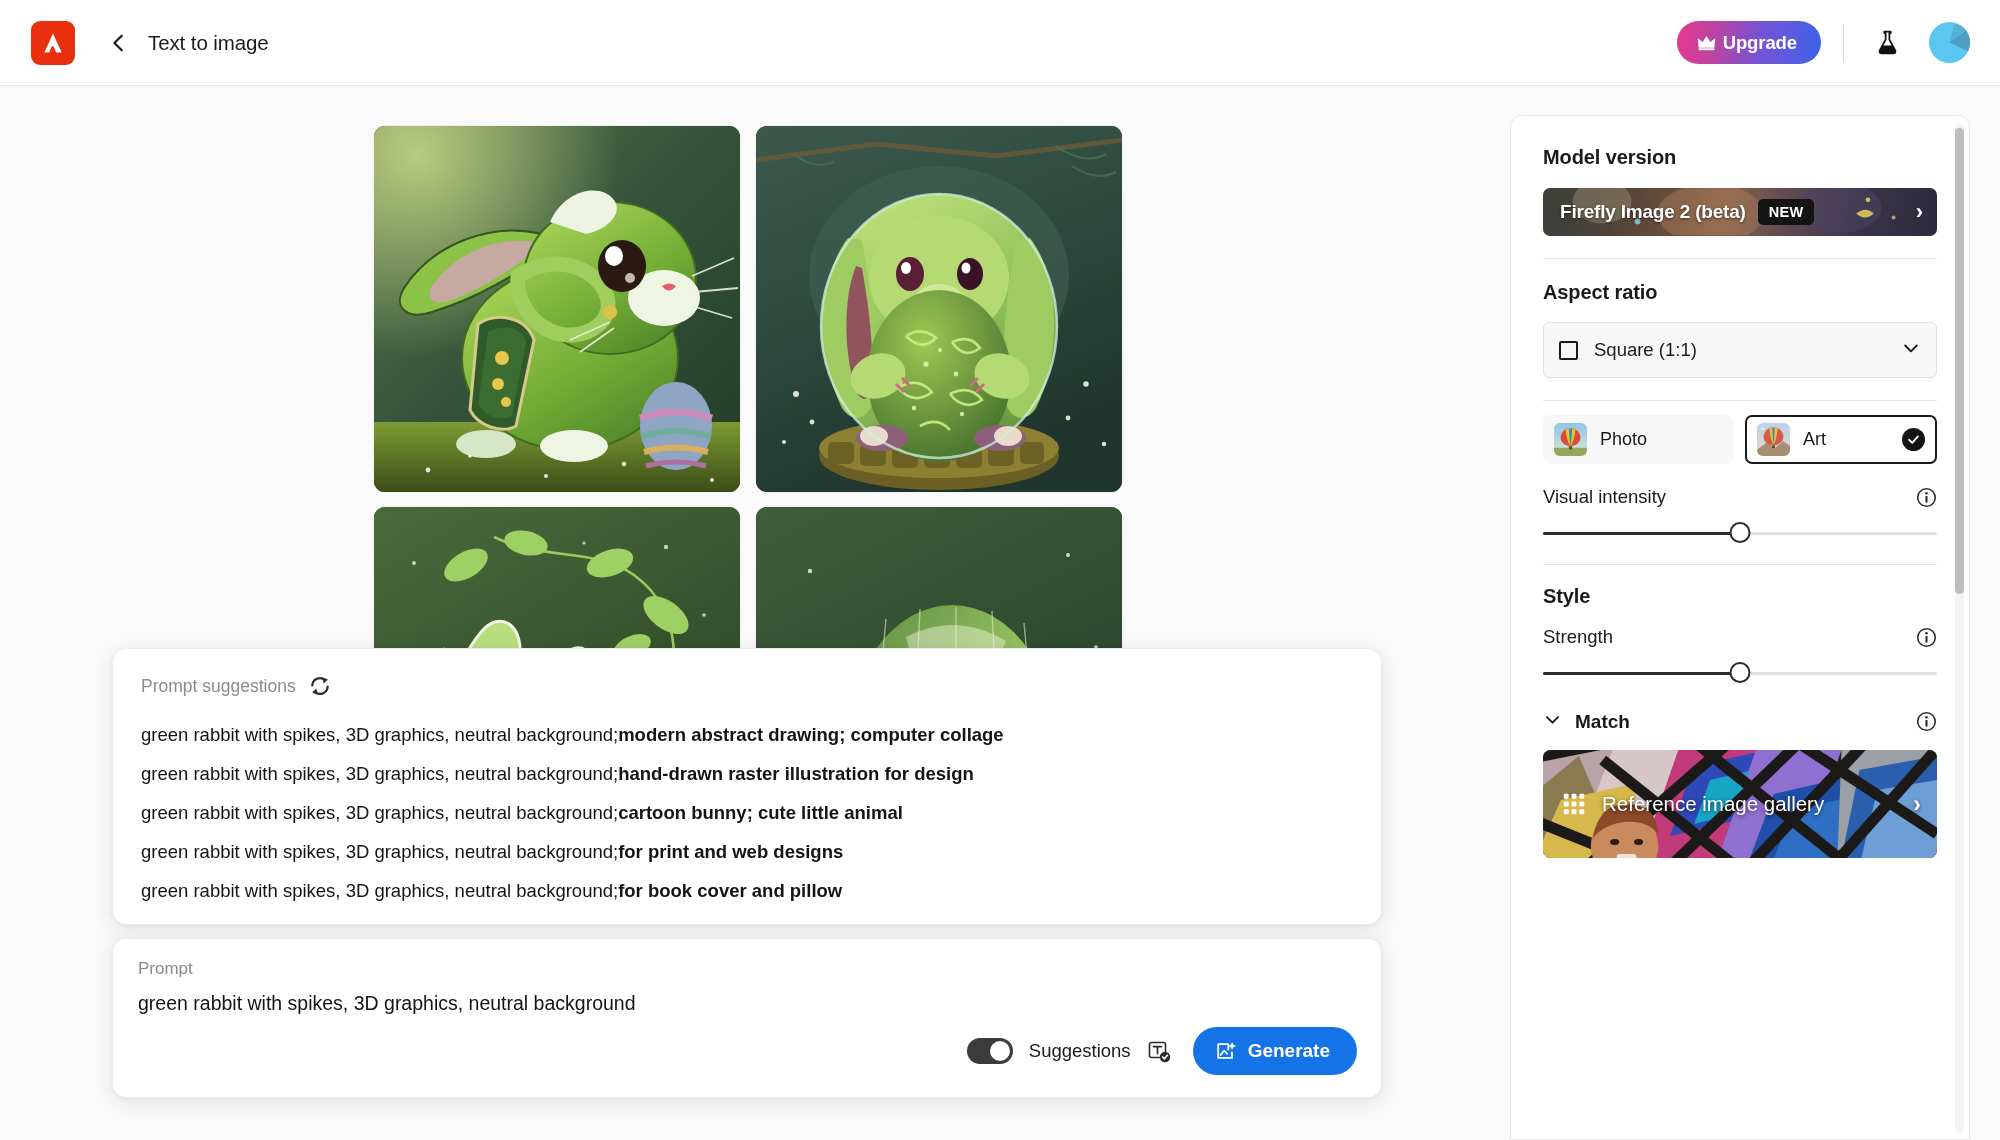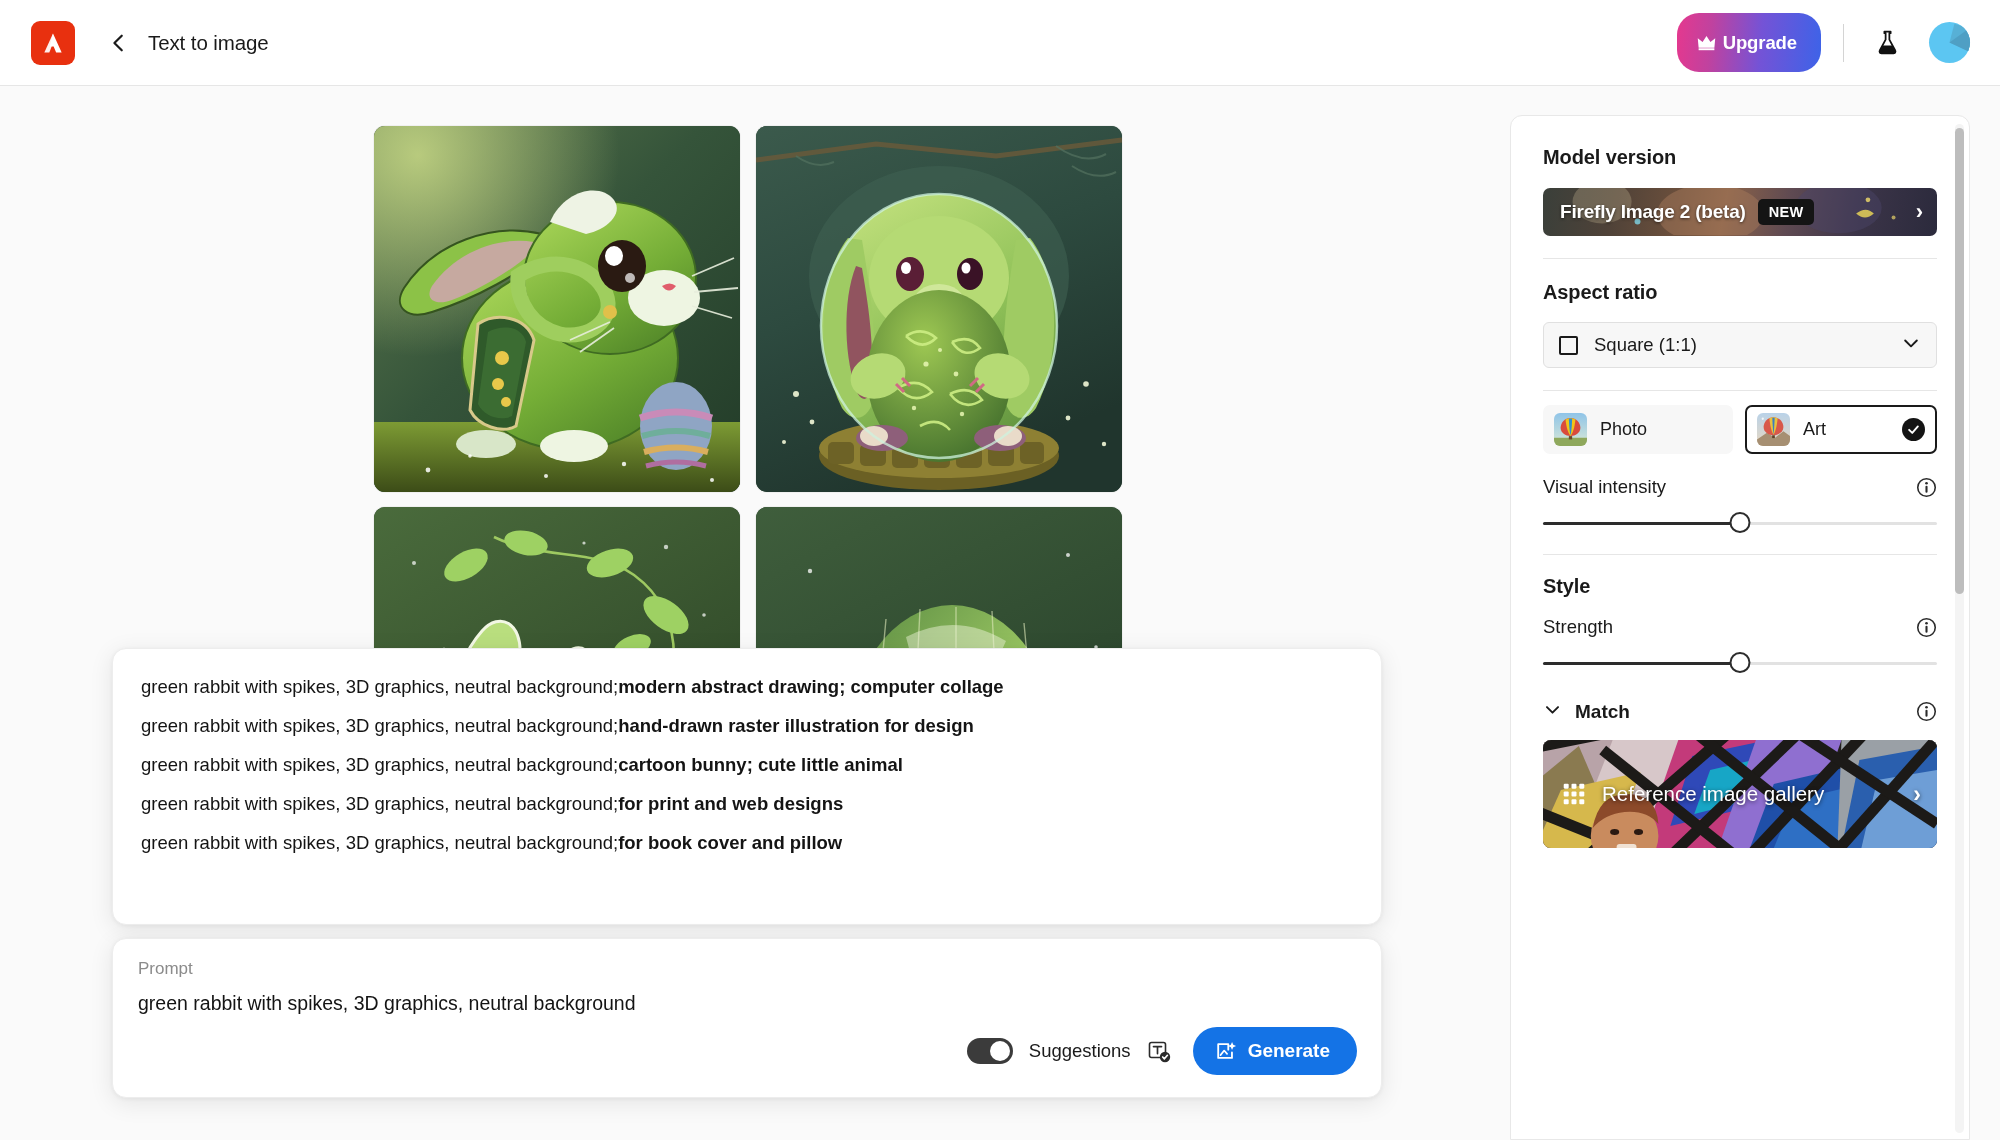--- a/index.html
+++ b/index.html
@@ -34,21 +34,21 @@
   .header-title {
     margin-left: 16px;
     font-size: 20.5px; color: #1a1a1a; font-weight: 400;
     letter-spacing: -0.1px;
   }
   .header-right {
     margin-left: auto; display: flex; align-items: center;
     margin-right: 30px; gap: 0;
   }
   .upgrade-btn {
-    height: 59px; padding: 0 24px 0 19px;
+    height: 43px; padding: 0 24px 0 19px;
     border-radius: 22px; border: none;
     background: linear-gradient(95deg, #e5388e 0%, #c0429f 24%, #7453d6 58%, #3d63e8 100%);
     color: #fff; font-size: 18.5px; font-family: "Liberation Sans", sans-serif;
     font-weight: 700; letter-spacing: -0.1px;
     display: flex; align-items: center; gap: 6px; cursor: pointer;
   }
   .upgrade-btn svg { width: 21px; height: 21px; }
   .hdr-divider {
     width: 1px; height: 38px; background: #d4d4d4;
     margin: 0 22px;
@@ -205,21 +205,21 @@
     letter-spacing: .3px;
   }
   .mb-arrow {
     position: absolute; right: 14px; top: 50%;
     transform: translateY(-50%);
     color: #fff; font-size: 22px; font-weight: 700;
   }
   .rp-rule { height: 1px; background: #e6e6e6; margin: 22px 0 0 0; }
 
   .sel-box {
-    margin-top: 18px; height: 46px;
+    margin-top: 18px; height: 56px;
     background: #f7f7f7; border: 1px solid #e0e0e0;
     border-radius: 6px; display: flex; align-items: center;
     padding: 0 15px; cursor: pointer;
   }
   .sq-icon {
     width: 19px; height: 19px; border: 2.4px solid #1a1a1a;
     border-radius: 2px; flex-shrink: 0;
   }
   .sel-text { margin-left: 16px; font-size: 18.5px; color: #1a1a1a; }
   .sel-chev { margin-left: auto; }
@@ -651,20 +651,31 @@
           <path d="M310 354 C304 304 312 260 326 242 C332 234 340 240 338 256 C334 300 324 330 320 350 Z" fill="#edc5b9"></path>
           <path d="M248 366 C246 336 252 312 262 302 C270 294 278 300 276 316 C272 338 266 352 264 366 Z" fill="#eef3e2"></path>
           <path d="M268 300 q18 -10 30 -2" stroke="#cfe3a6" stroke-width="4" fill="none"></path>
         </svg>
       </div>
 
     </div>
   </div>
 
   <div class="sugg-panel">
+    <div class="sugg-head">
+      <span class="sugg-head-label">Prompt suggestions</span>
+      <span>
+        <svg class="refresh-icon" viewBox="0 0 24 24" aria-hidden="true">
+          <path d="M20.4 12.6 a8.4 8.4 0 0 1 -13.6 6.2" fill="none" stroke="#2b2b2b" stroke-width="2.4" stroke-linecap="round"></path>
+          <polygon points="9.4,21.6 3.4,19.2 8.0,14.8" fill="#2b2b2b"></polygon>
+          <path d="M3.6 11.4 a8.4 8.4 0 0 1 13.6 -6.2" fill="none" stroke="#2b2b2b" stroke-width="2.4" stroke-linecap="round"></path>
+          <polygon points="14.6,2.4 20.6,4.8 16.0,9.2" fill="#2b2b2b"></polygon>
+        </svg>
+      </span>
+    </div>
     <div class="sugg-list">
       <div class="sugg-item">
         <span class="base">green rabbit with spikes, 3D graphics, neutral background;</span>
           <span class="hi"> modern abstract drawing; computer collage</span>
       </div>
       <div class="sugg-item">
         <span class="base">green rabbit with spikes, 3D graphics, neutral background;</span>
           <span class="hi"> hand-drawn raster illustration for design</span>
       </div>
       <div class="sugg-item">

